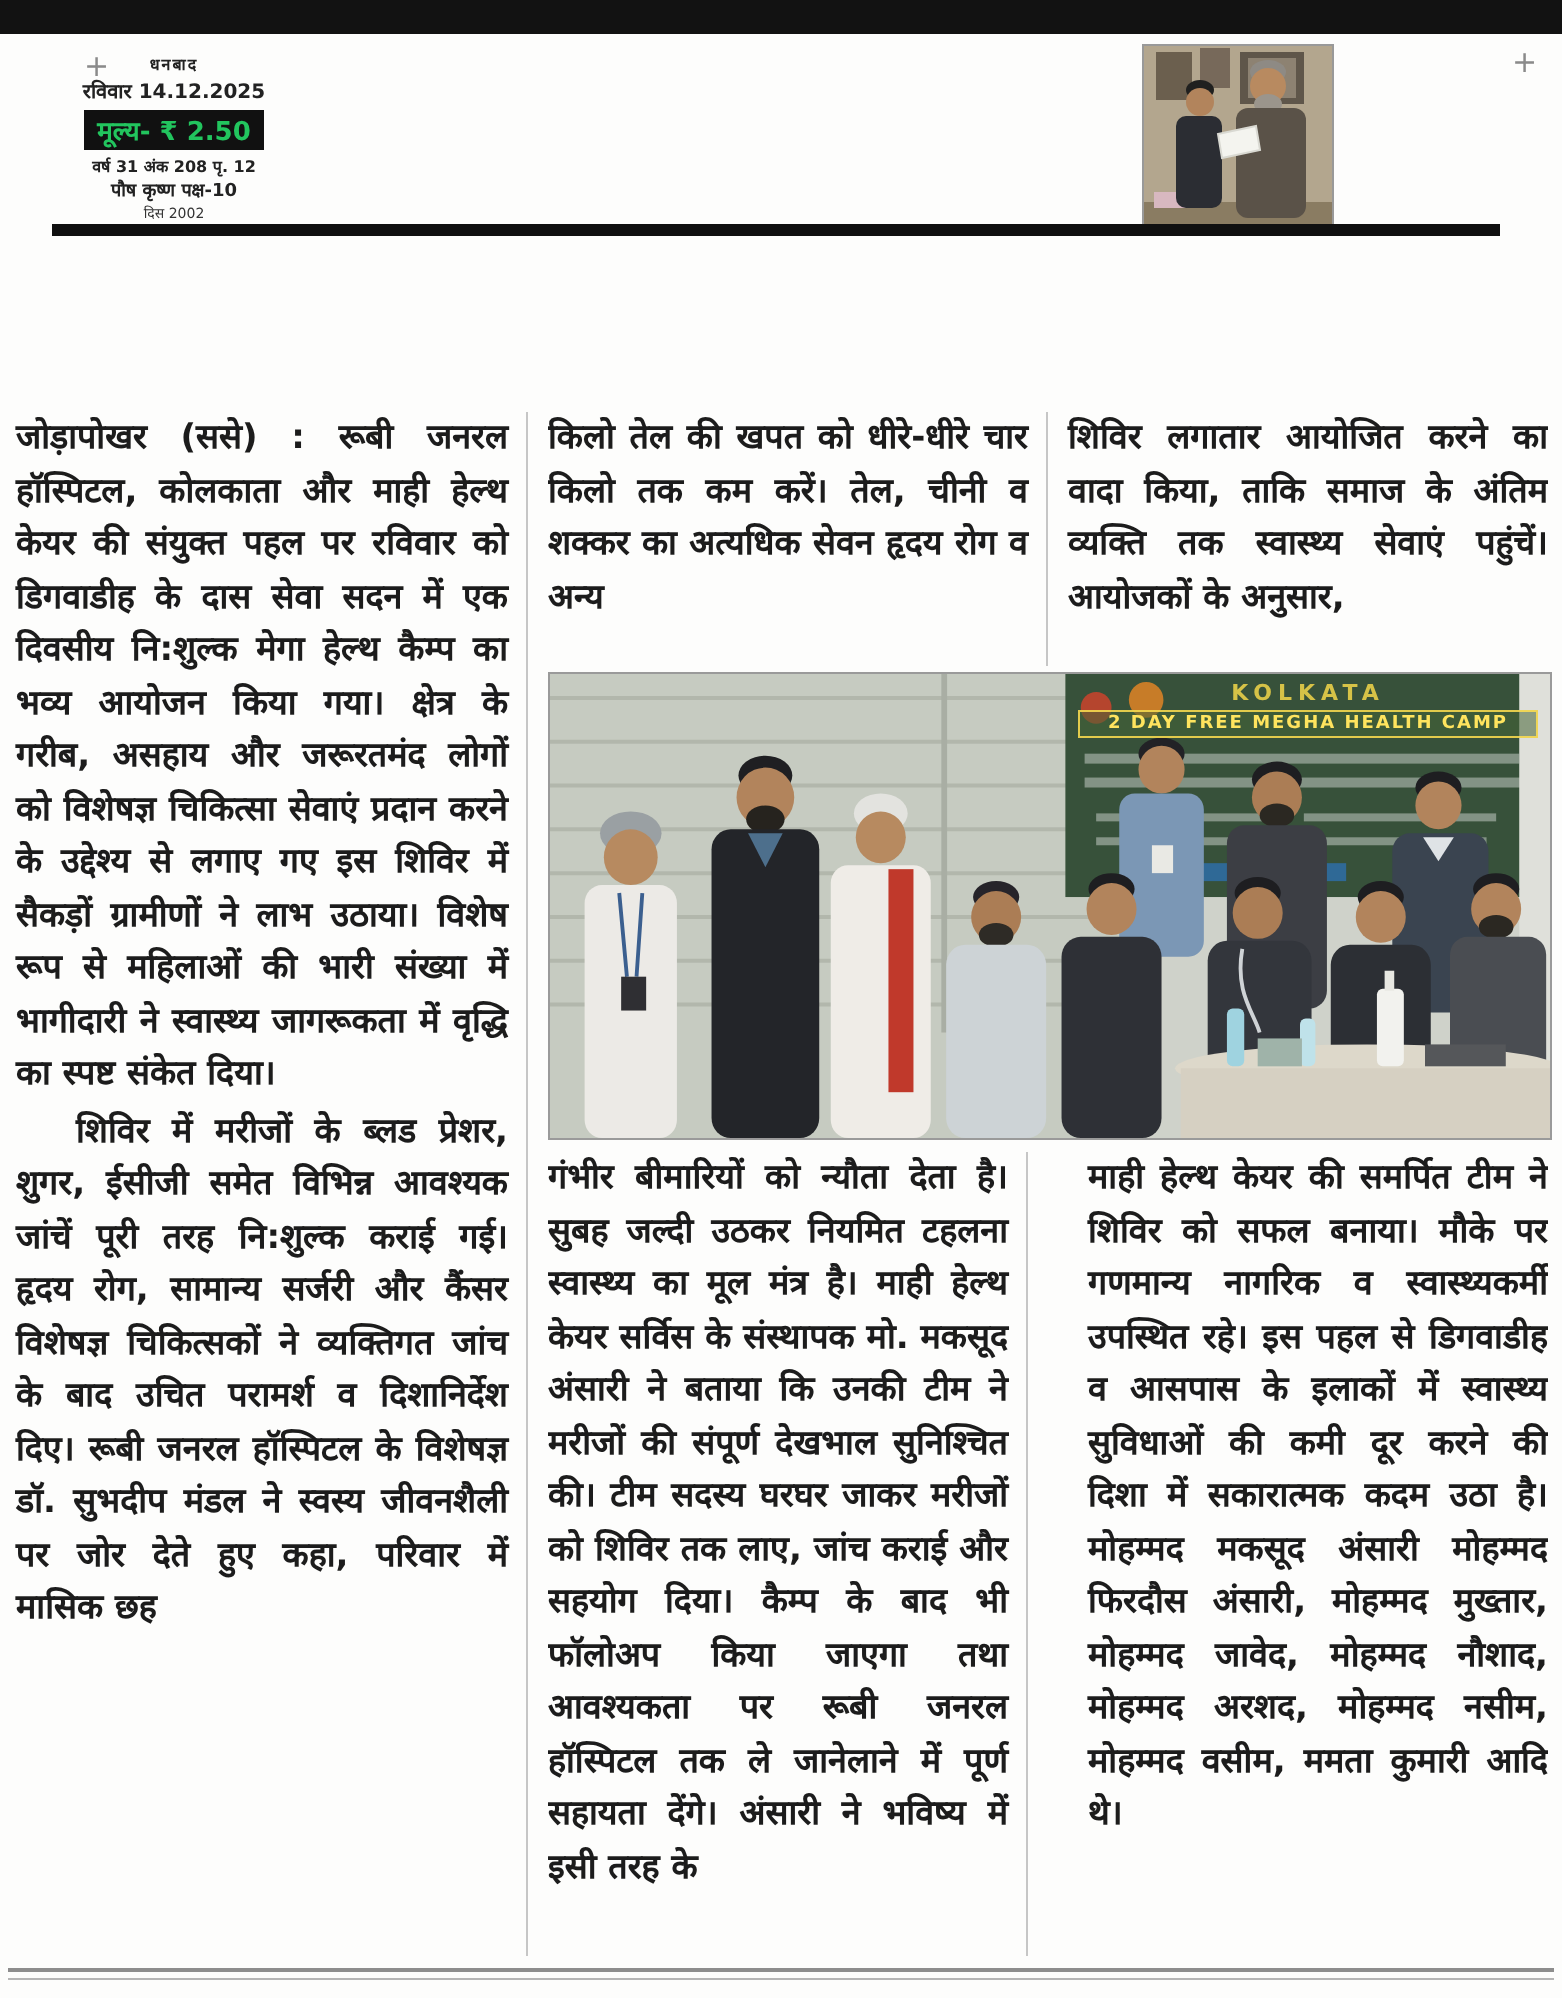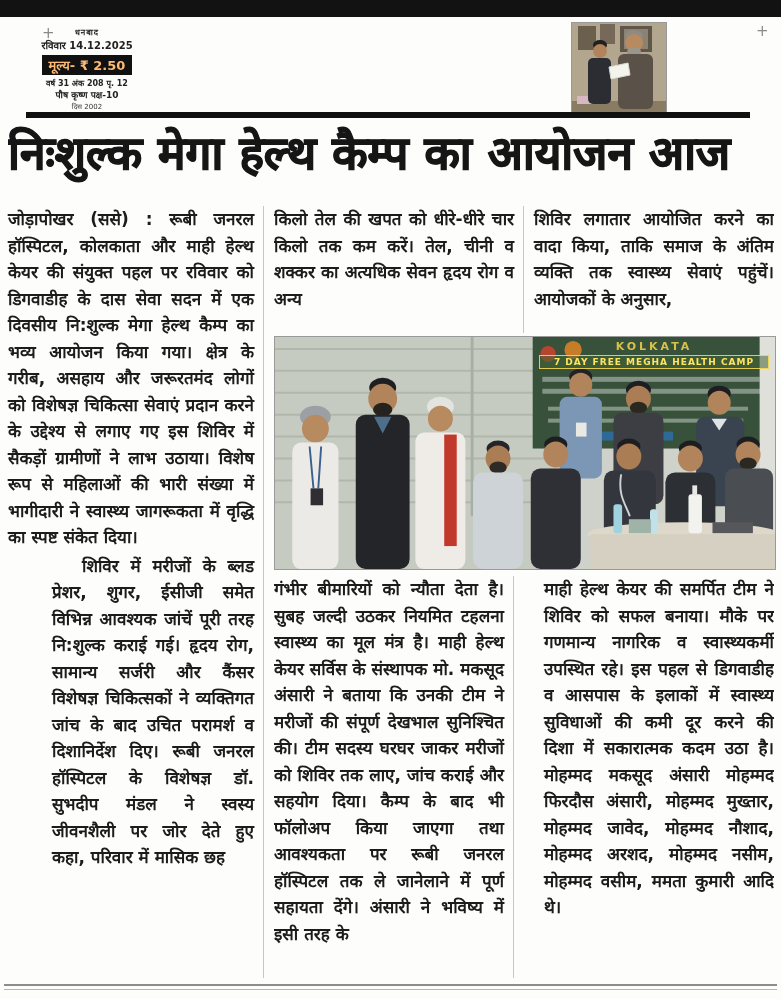--- a/index.html
+++ b/index.html
@@ -7,21 +7,21 @@
         overflow:hidden;font-family:"DejaVu Sans","Liberation Sans",sans-serif;color:#1d1d1d;}
   .topbar{position:absolute;top:0;left:0;width:781px;height:17px;background:#121212;}
   .crop{position:absolute;color:#8a8a8a;font-size:15px;line-height:1;}
   .crop.l{left:42px;top:26px;} .crop.r{left:756px;top:24px;}
 
   
   .masthead{position:absolute;top:22px;left:0;width:691px;height:92px;}
   .infobox{position:absolute;left:26px;top:4px;width:122px;text-align:center;color:#222;}
   .infobox .city{font-size:8px;font-weight:bold;letter-spacing:1px;}
   .infobox .date{font-size:10px;font-weight:bold;margin-top:1px;}
-  .infobox .price{display:inline-block;background:#111;color:#fdba74;font-weight:bold;
+  .infobox .price{display:inline-block;background:#111;color:#22c55e;font-weight:bold;
                   font-size:13px;padding:1px 7px;margin:3px 0 2px;}
   .infobox .edition{font-size:8px;font-weight:bold;}
   .infobox .panchang{font-size:9px;font-weight:bold;}
   .infobox .smallprint{font-size:7px;color:#333;margin-top:1px;}
   .titlewrap{position:absolute;left:150px;top:0;width:500px;text-align:center;}
   .tagline{font-size:12px;font-weight:bold;color:#161616;letter-spacing:.5px;}
   .papertitle{margin:0;font-size:64px;line-height:.98;font-weight:900;color:#0e0e0e;
               letter-spacing:-1px;-webkit-text-stroke:1.5px #0e0e0e;white-space:nowrap;}
   .mast-photo{position:absolute;right:24px;top:0;width:94px;height:90px;border:1px solid #999;
               overflow:hidden;background:#b3a68e;}
@@ -30,21 +30,21 @@
   
   .headline{position:absolute;top:122px;left:8px;width:768px;margin:0;
             font-size:46px;line-height:1.35;font-weight:900;color:#161616;
             -webkit-text-stroke:1px #161616;white-space:nowrap;overflow:hidden;}
 
   
   .article{position:absolute;top:206px;left:8px;width:766px;height:772px;display:flex;}
   .bodytext{font-size:17px;line-height:1.56;text-align:justify;font-weight:600;color:#1c1c1c;}
   .col1{width:246px;padding-right:9px;border-right:1px solid #c6c6c6;}
   .col1 p{margin:0 0 2px 0;}
-  .col1 p.indent{text-indent:30px;margin-left:44px;}
+  .col1 p.indent{text-indent:30px;}
   .dateline{font-weight:900;}
   .rightarea{flex:1;padding-left:10px;display:flex;flex-direction:column;}
   .rowtop,.rowbottom{display:flex;}
   .rowtop{height:127px;overflow:hidden;}
   .rowbottom{flex:1;overflow:hidden;gap:20px;}
   .halfcol{width:50%;}
   .halfcol.first{padding-right:9px;border-right:1px solid #c6c6c6;}
   .halfcol.second{padding-left:10px;}
 
   
@@ -93,21 +93,20 @@
         <ellipse cx="62" cy="13" rx="9" ry="6" fill="#8e8a84"></ellipse>
         <circle cx="62" cy="20" r="9" fill="#b88a60"></circle>
         <ellipse cx="62" cy="29" rx="7" ry="5" fill="#9b958c"></ellipse>
         <rect x="46" y="31" width="35" height="55" rx="6" fill="#5a5248"></rect>
         <polygon points="37,44 56,40 58,52 39,56" fill="#f4f4ef" stroke="#d9d9d2"></polygon>
       </svg>
     </div>
   </header>
   <div class="mastrule"></div>
 
-  <h2 class="headline">निःशुल्क मेगा हेल्थ कैम्प का आयोजन आज</h2>
 
   <main class="article">
     <div class="col1 bodytext">
       <p><span class="dateline">जोड़ापोखर (ससे) :</span> <span>रूबी जनरल हॉस्पिटल, कोलकाता और माही हेल्थ केयर की संयुक्त पहल पर रविवार को डिगवाडीह के दास सेवा सदन में एक दिवसीय नि:शुल्क मेगा हेल्थ कैम्प का भव्य आयोजन किया गया। क्षेत्र के गरीब, असहाय और जरूरतमंद लोगों को विशेषज्ञ चिकित्सा सेवाएं प्रदान करने के उद्देश्य से लगाए गए इस शिविर में सैकड़ों ग्रामीणों ने लाभ उठाया। विशेष रूप से महिलाओं की भारी संख्या में भागीदारी ने स्वास्थ्य जागरूकता में वृद्धि का स्पष्ट संकेत दिया।</span></p>
       <p class="indent">शिविर में मरीजों के ब्लड प्रेशर, शुगर, ईसीजी समेत विभिन्न आवश्यक जांचें पूरी तरह नि:शुल्क कराई गई। हृदय रोग, सामान्य सर्जरी और कैंसर विशेषज्ञ चिकित्सकों ने व्यक्तिगत जांच के बाद उचित परामर्श व दिशानिर्देश दिए। रूबी जनरल हॉस्पिटल के विशेषज्ञ डॉ. सुभदीप मंडल ने स्वस्य जीवनशैली पर जोर देते हुए कहा, परिवार में मासिक छह</p>
     </div>
 
     <div class="rightarea">
       <div class="rowtop">
         <div class="halfcol first bodytext">किलो तेल की खपत को धीरे-धीरे चार किलो तक कम करें। तेल, चीनी व शक्कर का अत्यधिक सेवन हृदय रोग व अन्य</div>
@@ -218,21 +217,21 @@
             <rect x="352" y="168" width="9" height="29" rx="3" fill="#9fd3e0"></rect>
             <rect x="390" y="173" width="8" height="24" rx="3" fill="#bfe2ea"></rect>
             <rect x="430" y="158" width="14" height="39" rx="3" fill="#f2f2ee"></rect>
             <rect x="434" y="149" width="5" height="10" fill="#e8e8e2"></rect>
             <rect x="368" y="183" width="23" height="14" fill="#9fb3a9"></rect>
             <rect x="455" y="186" width="42" height="11" fill="#55575a"></rect>
           </g>
         </svg>
         <div class="banner-text">
           <div class="banner-line1">KOLKATA</div>
-          <div class="banner-line2">7 DAY FREE MEGHA HEALTH CAMP</div>
+          <div class="banner-line2">2 DAY FREE MEGHA HEALTH CAMP</div>
         </div>
       </figure>
 
       <div class="rowbottom">
         <div class="halfcol first bodytext">गंभीर बीमारियों को न्यौता देता है। सुबह जल्दी उठकर नियमित टहलना स्वास्थ्य का मूल मंत्र है। माही हेल्थ केयर सर्विस के संस्थापक मो. मकसूद अंसारी ने बताया कि उनकी टीम ने मरीजों की संपूर्ण देखभाल सुनिश्चित की। टीम सदस्य घरघर जाकर मरीजों को शिविर तक लाए, जांच कराई और सहयोग दिया। कैम्प के बाद भी फॉलोअप किया जाएगा तथा आवश्यकता पर रूबी जनरल हॉस्पिटल तक ले जानेलाने में पूर्ण सहायता देंगे। अंसारी ने भविष्य में इसी तरह के</div>
         <div class="halfcol second bodytext">माही हेल्थ केयर की समर्पित टीम ने शिविर को सफल बनाया। मौके पर गणमान्य नागरिक व स्वास्थ्यकर्मी उपस्थित रहे। इस पहल से डिगवाडीह व आसपास के इलाकों में स्वास्थ्य सुविधाओं की कमी दूर करने की दिशा में सकारात्मक कदम उठा है। मोहम्मद मकसूद अंसारी मोहम्मद फिरदौस अंसारी, मोहम्मद मुख्तार, मोहम्मद जावेद, मोहम्मद नौशाद, मोहम्मद अरशद, मोहम्मद नसीम, मोहम्मद वसीम, ममता कुमारी आदि थे।</div>
       </div>
     </div>
   </main>
 

